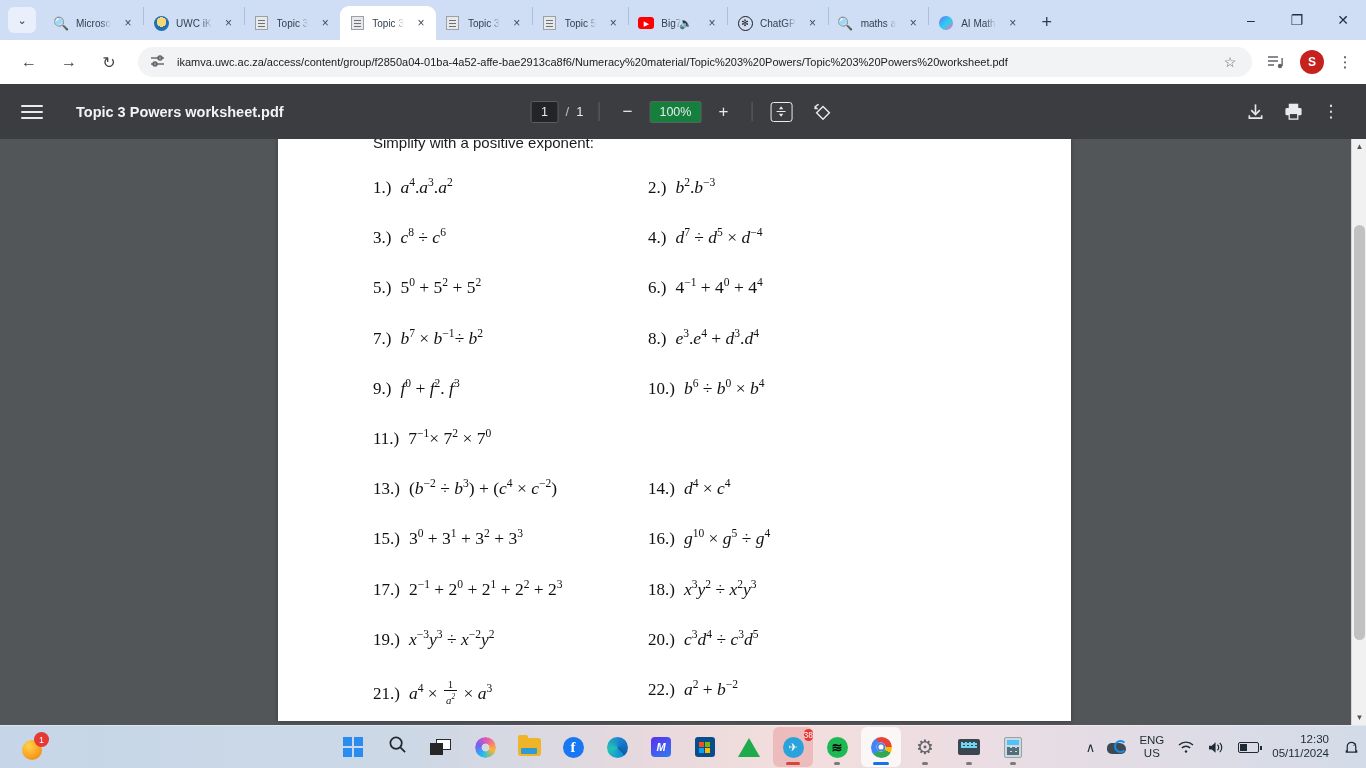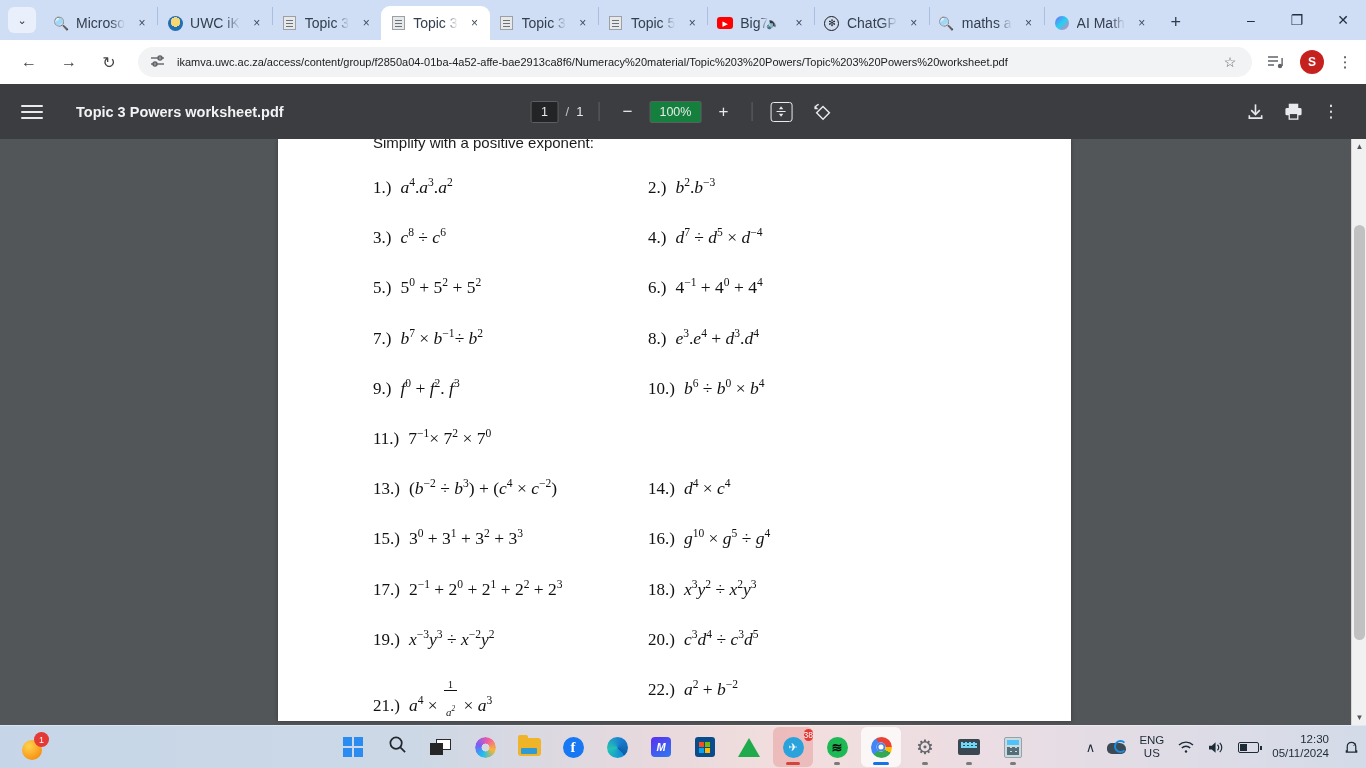--- a/index.html
+++ b/index.html
@@ -41,21 +41,21 @@
   .tab .favicon {
     width: 16px; height: 16px; flex: 0 0 16px; margin-right: 7px;
     display: flex; align-items: center; justify-content: center;
     font-size: 11px; line-height: 1;
   }
   .tab .title {
     white-space: nowrap; overflow: hidden;
     max-width: 66px;
     -webkit-mask-image: linear-gradient(to right, #000 70%, transparent 100%);
     mask-image: linear-gradient(to right, #000 70%, transparent 100%);
-    font-size: 14px;
+    font-size: 10px;
   }
   .tab .xbtn {
     width: 18px; height: 18px; margin-left: 8px; flex: 0 0 18px;
     display: flex; align-items: center; justify-content: center;
     color: #3d4b5c; font-size: 12px; border-radius: 50%;
   }
   .tab-sep { width: 1px; height: 18px; background: #a9bfe0; align-self: center; margin-bottom: 8px; }
   .newtab {
     width: 30px; height: 30px; margin: 0 0 3px 4px; flex: 0 0 30px;
     display: flex; align-items: center; justify-content: center;
@@ -223,21 +223,21 @@
     margin-left: 9px;
   }
   .qexpr i { font-style: italic; }
   .qexpr sup { font-size: 0.66em; vertical-align: super; line-height: 0; }
   .frac {
     display: inline-flex; flex-direction: column; align-items: center;
     vertical-align: middle; margin: 0 2px; font-size: 0.62em;
     position: relative; top: 0px;
   }
   .frac .num { line-height: 1.05; padding: 0 2px; }
-  .frac .den { line-height: 1.05; padding: 16px 2px; border-top: 1.3px solid #111; font-style: italic; }
+  .frac .den { line-height: 1.05; padding: 4px 2px; border-top: 1.3px solid #111; font-style: italic; }
   .op { font-style: normal; }
 
   
   .scrollbar {
     position: absolute; right: 0; top: 139px; width: 15px; height: 586px;
     background: #f1f1f1; border-left: 1px solid #d6d6d6;
   }
   .sb-arrow {
     width: 15px; height: 15px; display: flex; align-items: center; justify-content: center;
     color: #50555b; font-size: 8px;

